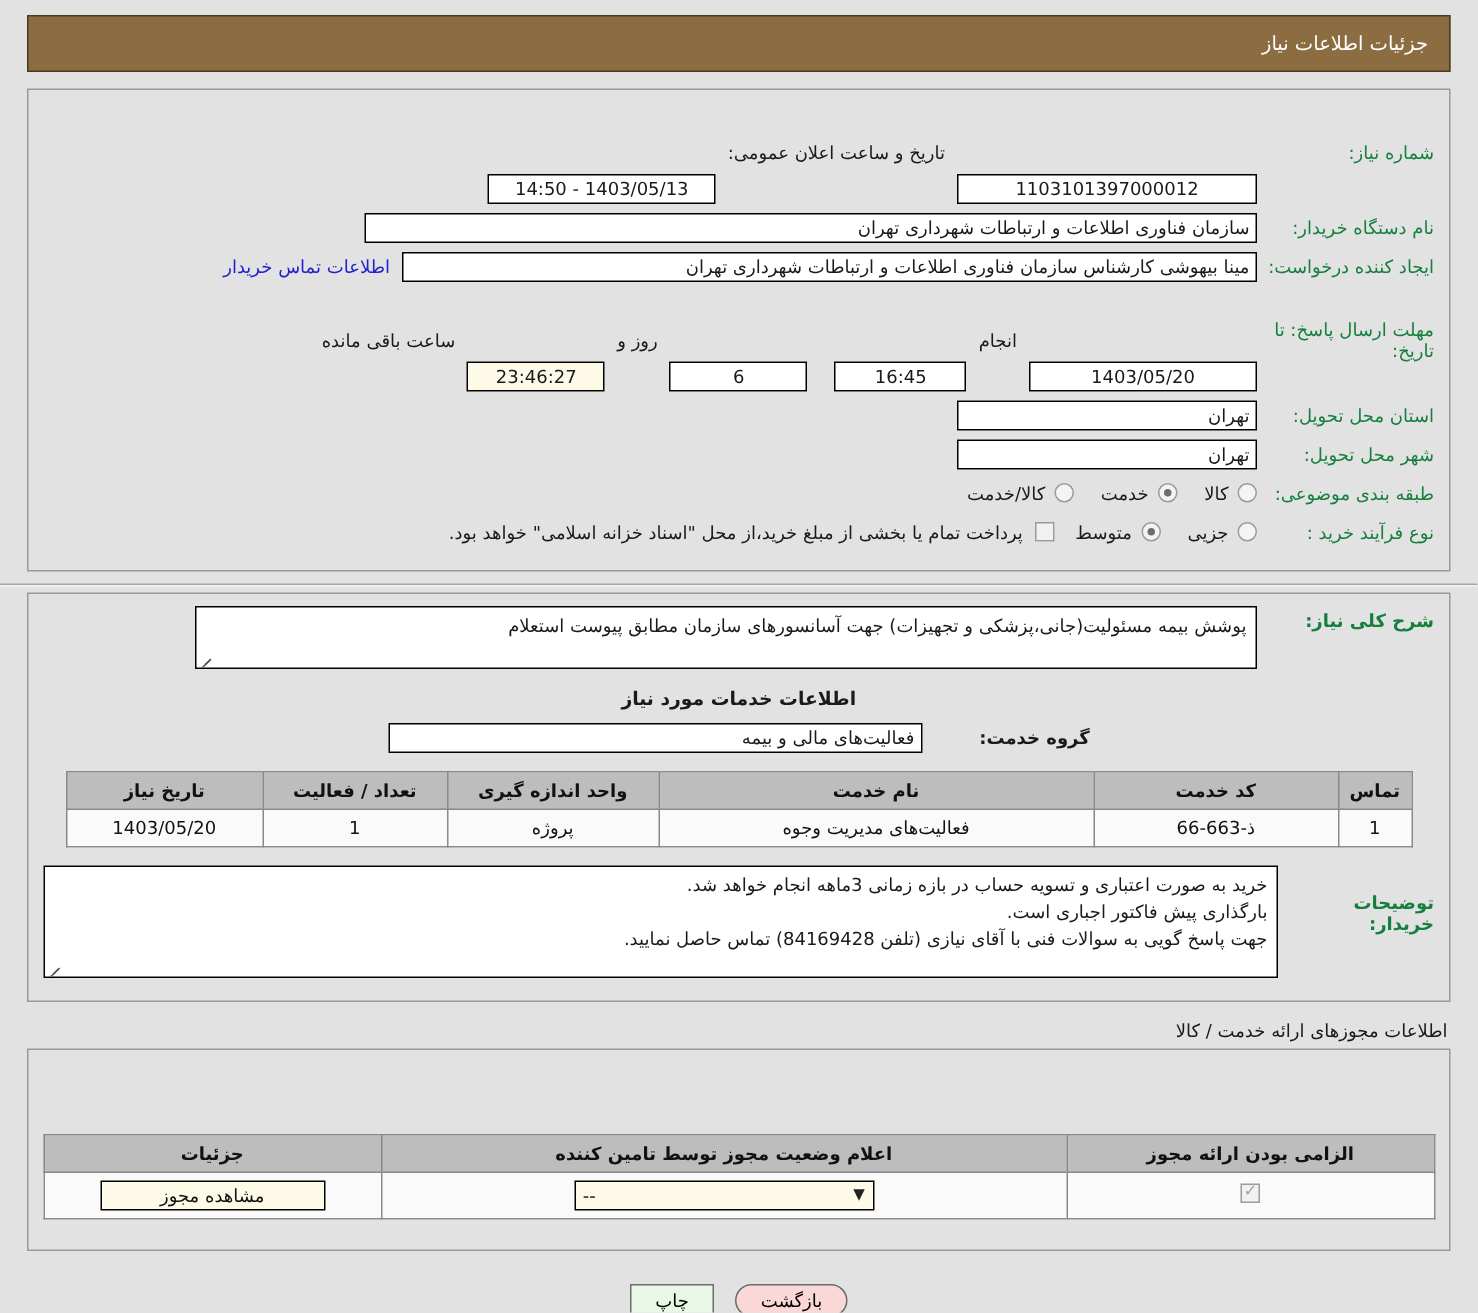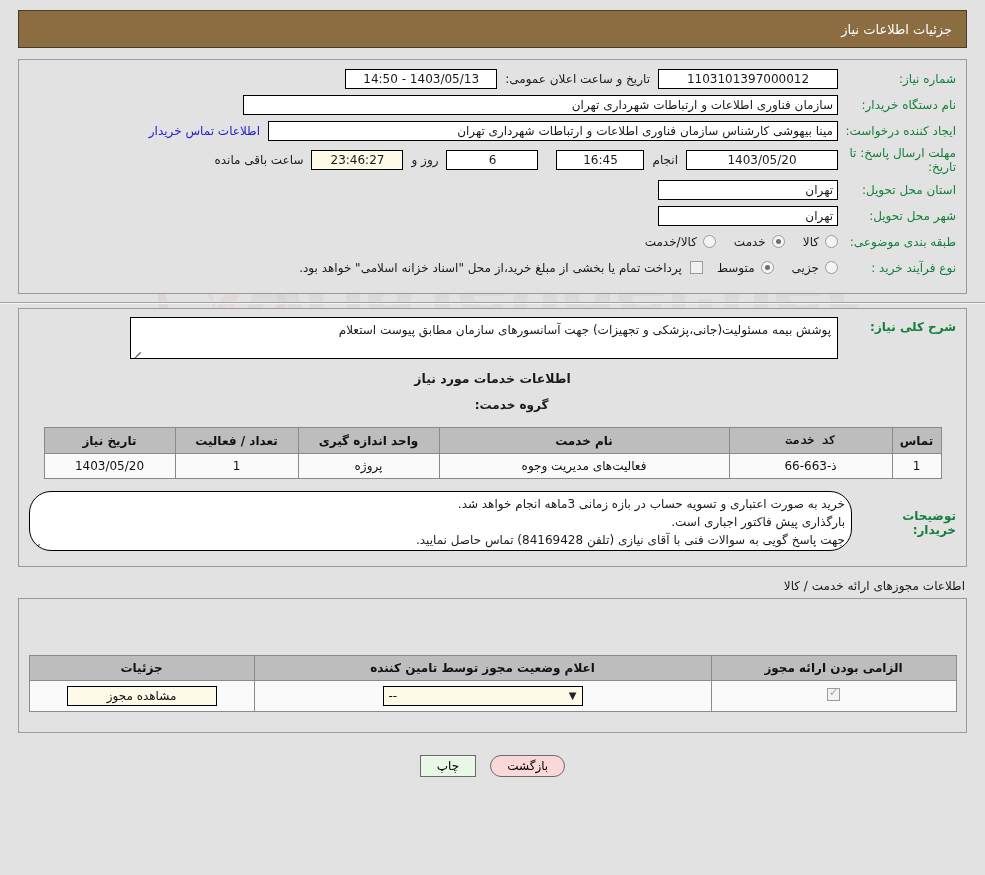--- a/index.html
+++ b/index.html
@@ -96,23 +96,23 @@
     border: 1px solid #000000;
     height: 20px;
     line-height: 18px;
     padding: 0 4px;
     box-sizing: border-box;
     font-size: 12px;
     text-align: right;
     white-space: nowrap;
     overflow: hidden;
   }
-  .fld.center { text-align: center; }
+  .fld.center { text-align: center; margin-top: 48px; }
   .fld.cream { background: #fdfbe8; }
-  .w-186 { width: 180px; }
+  .w-186 { width: 200px; }
   .w-570 { width: 570px; }
   .w-595 { width: 595px; }
   .w-152 { width: 152px; }
   .w-88  { width: 88px; }
   .w-92  { width: 92px; }
   .w-356 { width: 356px; }
 
   .inline-lbl {
     padding: 0 8px;
     font-size: 12px;
@@ -386,28 +386,29 @@
       <div class="ta" style="width:708px;height:42px;">
         <span>پوشش بیمه مسئولیت(جانی،پزشکی و تجهیزات) جهت آسانسورهای سازمان مطابق پیوست استعلام</span>
         <span class="grip"></span>
       </div>
     </div>
 
     <div class="sec-title">اطلاعات خدمات مورد نیاز</div>
 
     <div class="row" style="justify-content:center;">
       <div style="width:96px;text-align:right;font-weight:bold;padding-left:16px;font-size:12px;">گروه خدمت:</div>
+      <div class="fld w-356">فعالیت‌های مالی و بیمه</div>
     </div>
 
     <div style="display:flex;justify-content:center;margin-top:12px;">
       <table class="grid" style="width:898px;">
         <thead>
           <tr>
             <th style="width:36px;">تماس</th>
-            <th style="width:150px;font-family:Liberation Mono, monospace;">کد خدمت</th>
+            <th style="width:150px;">کد خدمت</th>
             <th>نام خدمت</th>
             <th style="width:128px;">واحد اندازه گیری</th>
             <th style="width:110px;">تعداد / فعالیت</th>
             <th style="width:118px;">تاریخ نیاز</th>
           </tr>
         </thead>
         <tbody>
           <tr>
             <td>1</td>
             <td>ذ-663-66</td>
@@ -415,21 +416,21 @@
             <td>پروژه</td>
             <td>1</td>
             <td>1403/05/20</td>
           </tr>
         </tbody>
       </table>
     </div>
 
     <div class="row" style="align-items:flex-start;margin-top:12px;">
       <div class="lbl" style="font-weight:bold;padding-top:18px;width:104px;">توضیحات خریدار:</div>
-      <div class="ta" style="width:843px;height:60px;border-radius:22px;">
+      <div class="ta" style="width:843px;height:75px;">
         <div>خرید به صورت اعتباری و تسویه حساب در بازه زمانی 3ماهه انجام خواهد شد.</div>
         <div>بارگذاری پیش فاکتور اجباری است.</div>
         <div>جهت پاسخ گویی به سوالات فنی با آقای نیازی (تلفن 84169428) تماس حاصل نمایید.</div>
         <span class="grip"></span>
       </div>
     </div>
   </div>
 
   <div class="outside-title">اطلاعات مجوزهای ارائه خدمت / کالا</div>
 

